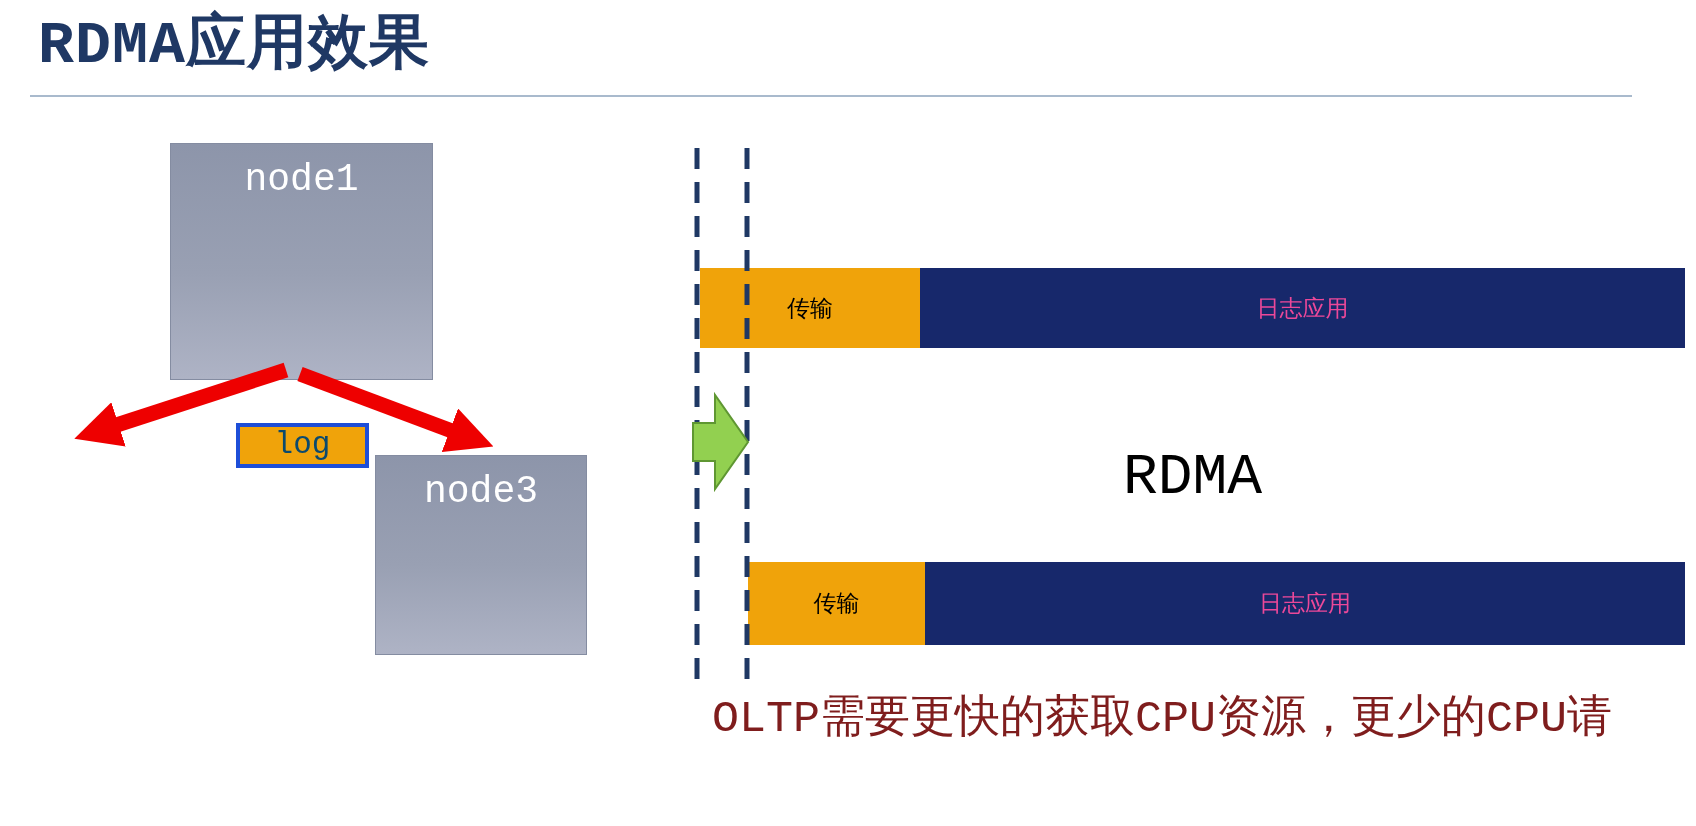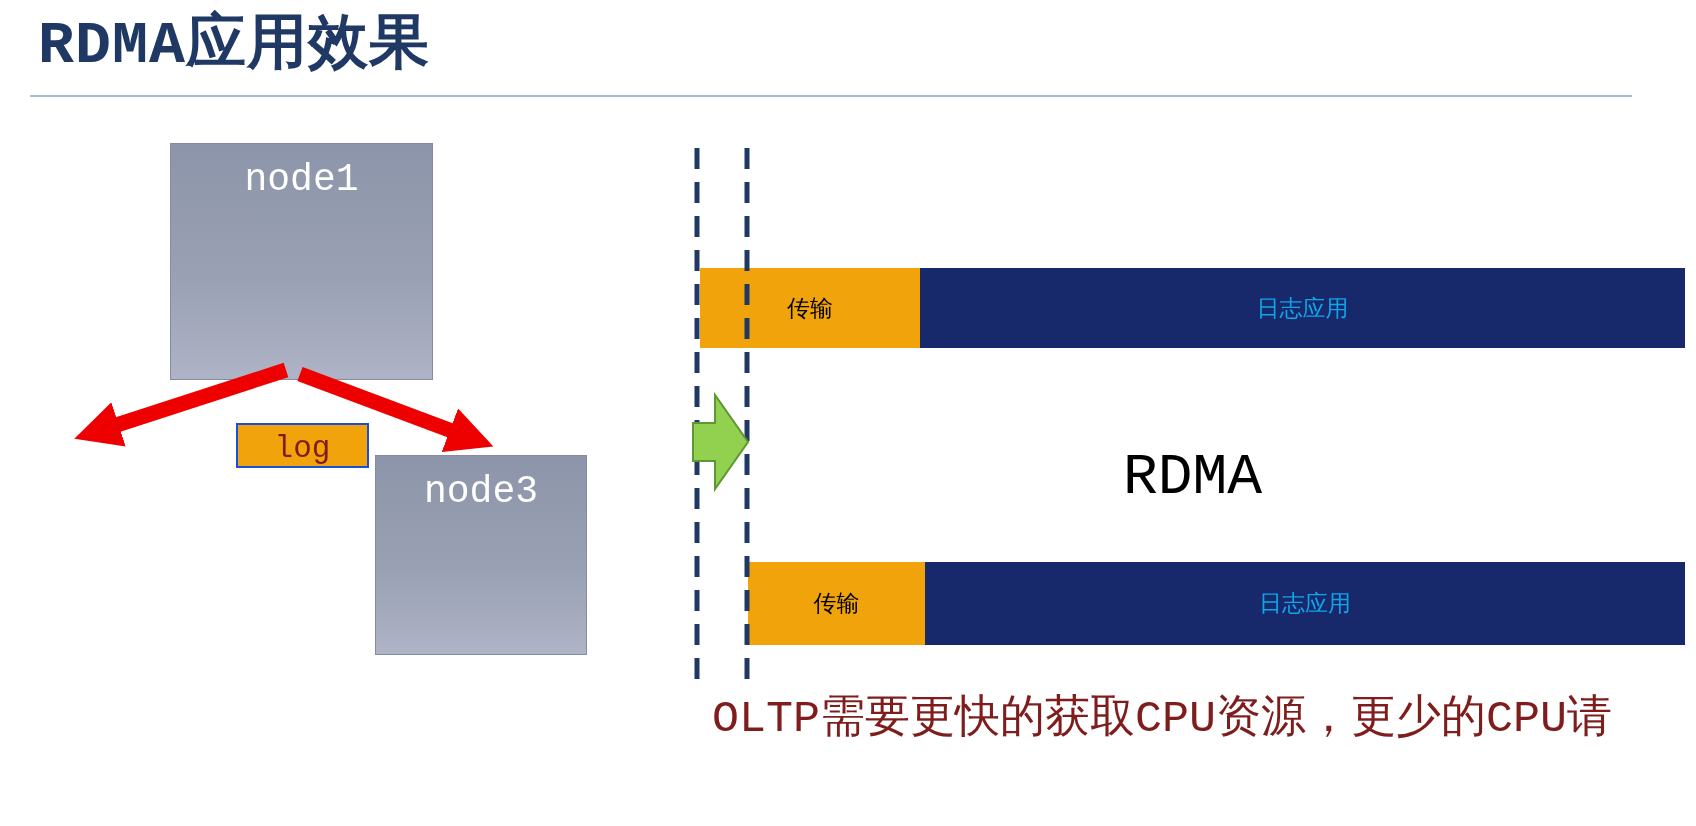--- a/index.html
+++ b/index.html
@@ -51,25 +51,25 @@
   .node2 { left: 6px;   top: 458px; width: 228px; height: 198px; }
   .node3 { left: 375px; top: 455px; width: 212px; height: 200px; }
 
   .log-box {
     position: absolute;
     left: 236px;
     top: 423px;
     width: 133px;
     height: 45px;
     background: #F0A30A;
-    border: 2px solid #1d4ed8;
-    color: #7f1d1d;
+    border: 4px solid #1d4ed8;
+    color: #0c4a6e;
     font-size: 31px;
     display: flex;
-    align-items: flex-end;
+    align-items: flex-start;
     justify-content: center;
     box-sizing: border-box;
     z-index: 2;
   }
 
   .red-arrows {
     position: absolute;
     left: 30px;
     top: 350px;
     width: 560px;
@@ -116,21 +116,21 @@
   }
   .seg-transfer {
     background: #F0A30A;
     color: #000000;
     flex: 0 0 auto;
   }
   .tcpip-bar .seg-transfer { width: 220px; }
   .rdma-bar  .seg-transfer { width: 177px; }
   .seg-app {
     background: #17286B;
-    color: #0ea5e9;
+    color: #ec4899;
     flex: 1 1 auto;
   }
 
   .caption {
     position: absolute;
     left: 712px;
     top: 693px;
     font-size: 45px;
     color: #7f1d1d;
     line-height: 1.22;

